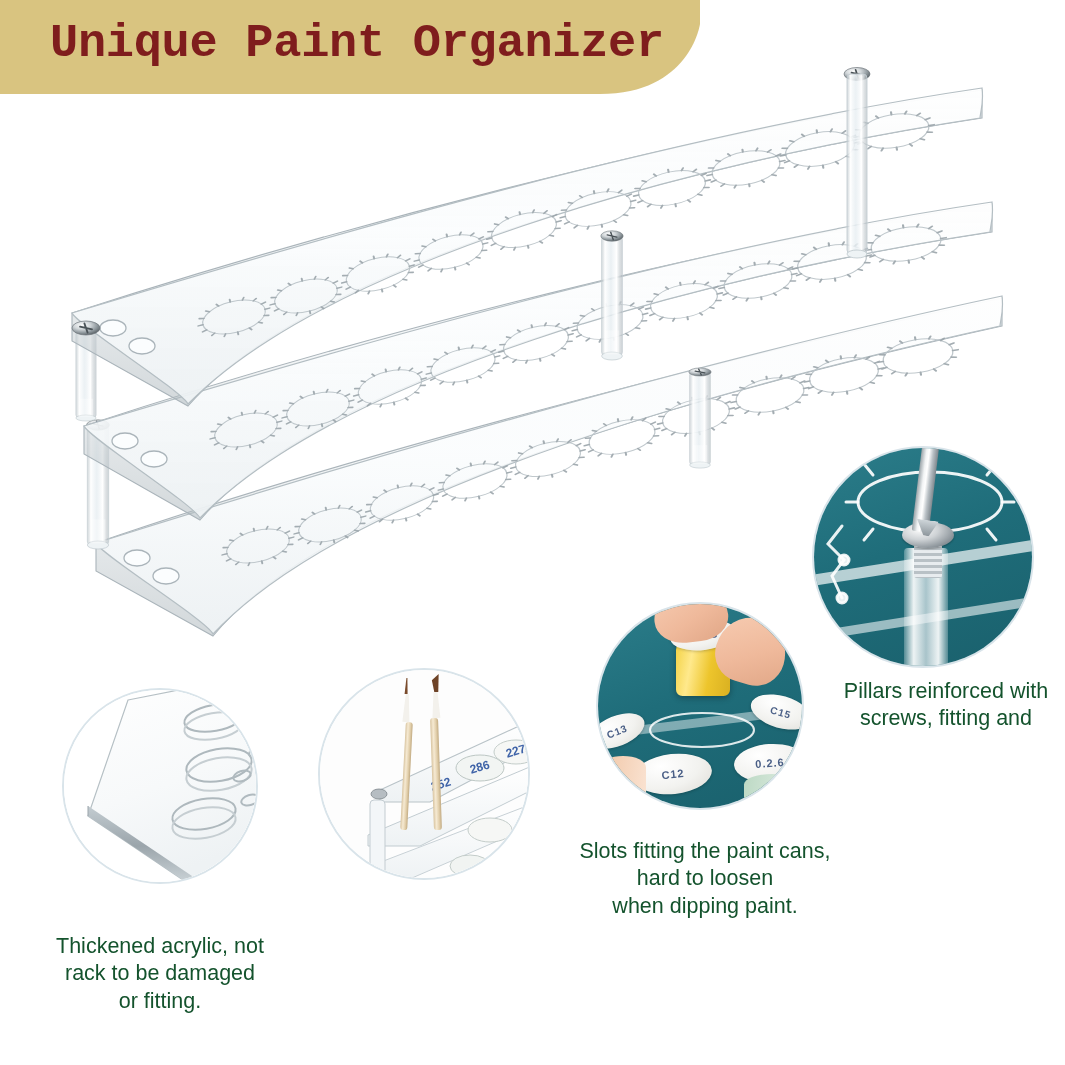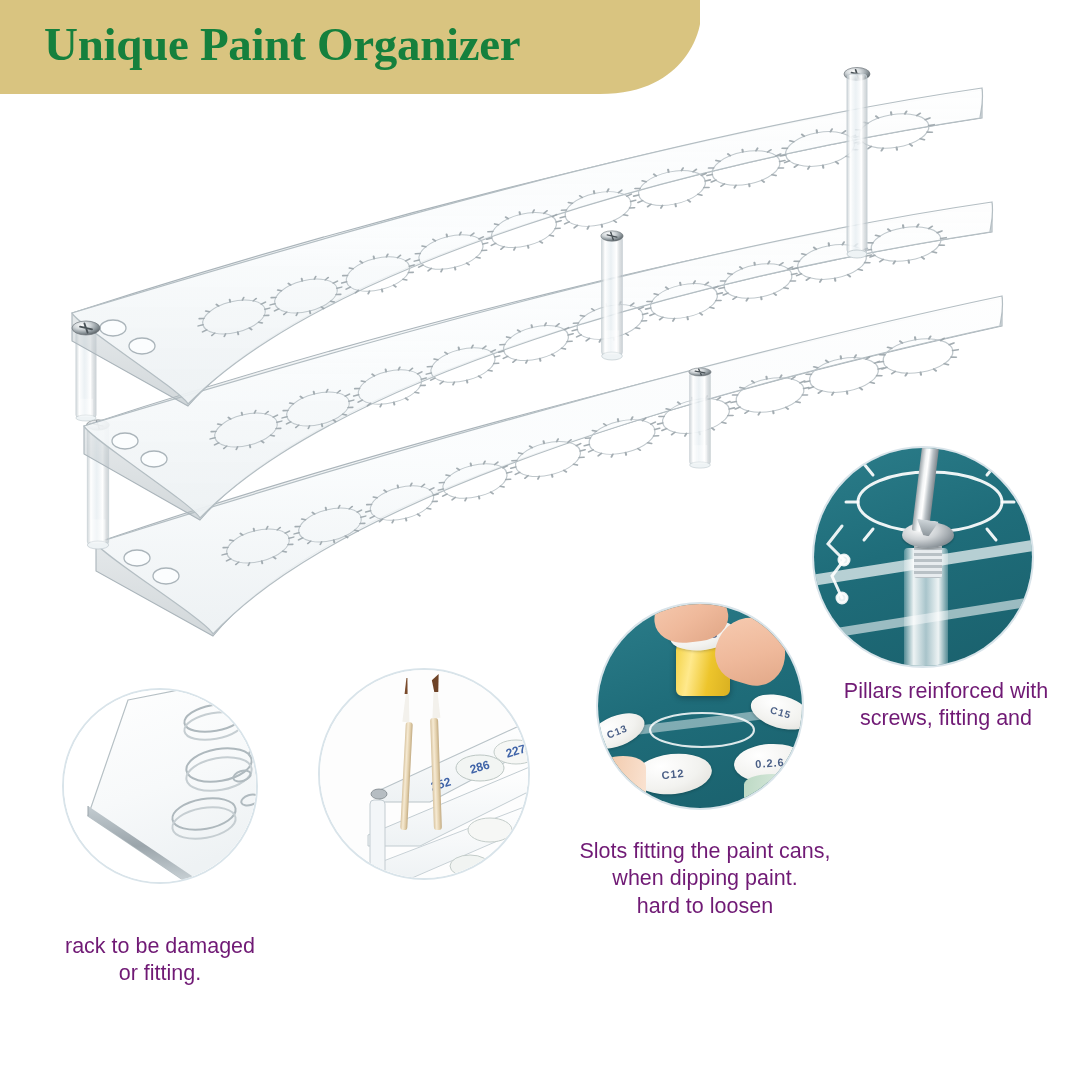--- a/index.html
+++ b/index.html
@@ -15,42 +15,42 @@
     position:absolute; left:0; top:0;
     width:700px; height:94px;
   }
   .banner-shape{
     position:absolute; inset:0;
     background:#d9c480;
     -webkit-clip-path: path("M0,0 L700,0 L700,24 C700,24 690,94 600,94 L0,94 Z");
     clip-path: path("M0,0 L700,0 L700,24 C700,24 690,94 600,94 L0,94 Z");
   }
   .banner-title{
-    position:absolute; left:44px; top:17px;
-    font-size:47px; font-weight:bold; color:#15803d;
+    position:absolute; left:50px; top:17px;
+    font-size:47px; font-weight:bold; color:#7f1d1d;
     letter-spacing:-0.3px; white-space:nowrap;
-    font-family:Liberation Serif, serif;
+    font-family:Liberation Mono, monospace;
   }
 
   
   .hero{ position:absolute; left:0px; top:60px; width:1065px; height:620px; }
   .hero svg{ display:block; }
 
   
   .inset{
     position:absolute; border-radius:50%;
     border:2px solid #d9e4ea; overflow:hidden;
     background:#ffffff;
   }
   .inset .photo{ position:absolute; inset:0; }
 
   
   .caption{
     position:absolute; text-align:center;
-    color:#701a75; font-size:21.5px; line-height:1.27;
+    color:#14532d; font-size:21.5px; line-height:1.27;
     font-family:"Liberation Sans", sans-serif;
   }
   .caption span{ display:block; white-space:nowrap; }
 
   
   .teal-bg{ position:absolute; inset:-6%; background:
       linear-gradient(160deg,#2d7f8c 0%,#1f6d7a 45%,#195f6b 100%); }
   .acr-bar{ position:absolute; background:rgba(255,255,255,.80); border-radius:3px; }
   .jar{ position:absolute; border-radius:50% 50% 12% 12% / 26% 26% 10% 10%; }
   .cap{ position:absolute; border-radius:50%; background:
@@ -398,29 +398,30 @@
       <div class="screwhead" style="left:88px; top:74px; width:52px; height:26px;"></div>
 
       <div class="driver" style="left:104px; top:-20px; width:17px; height:104px; transform:rotate(7deg);"></div>
       <div style="position:absolute; left:102px; top:72px; width:22px; height:16px;
                   background:linear-gradient(#cfd6da,#8d969c); clip-path:polygon(0 0,100% 0,62% 100%,38% 100%);
                   transform:rotate(7deg);"></div>
     </div>
   </div>
 
   <div class="caption" style="left:30px; top:933px; width:260px;">
+    <span>Thickened acrylic, not</span>
     <span>rack to be damaged</span>
     <span>or fitting.</span>
   </div>
 
 
   <div class="caption" style="left:560px; top:838px; width:290px;">
     <span>Slots fitting the paint cans,</span>
+    <span>hard to loosen</span>
     <span>when dipping paint.</span>
-    <span>hard to loosen</span>
   </div>
 
   <div class="caption" style="left:826px; top:678px; width:240px;">
     <span>Pillars reinforced with</span>
     <span>screws, fitting and</span>
   </div>
 
 </div>
 
 </body></html>

